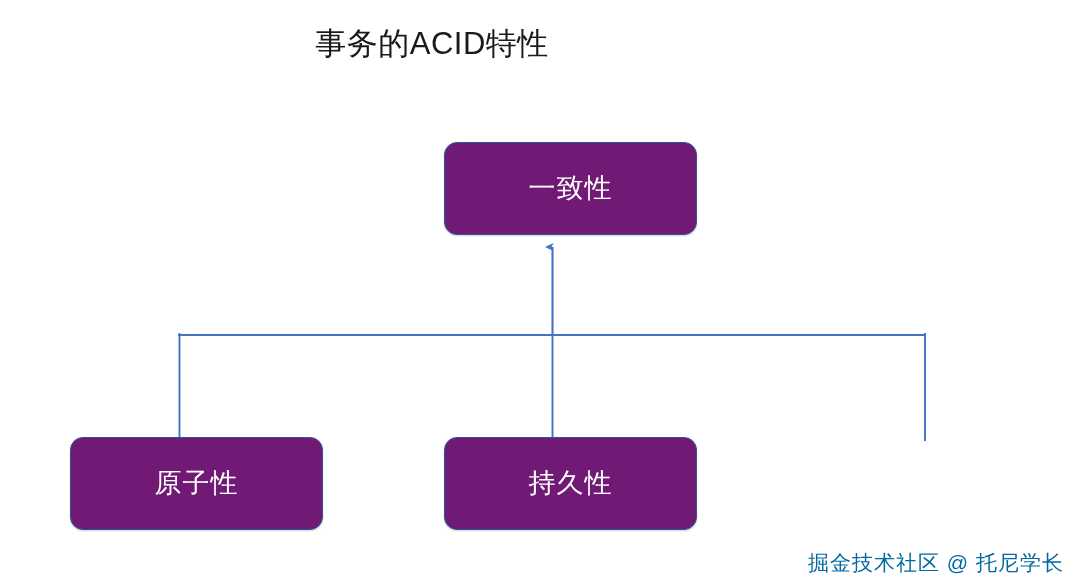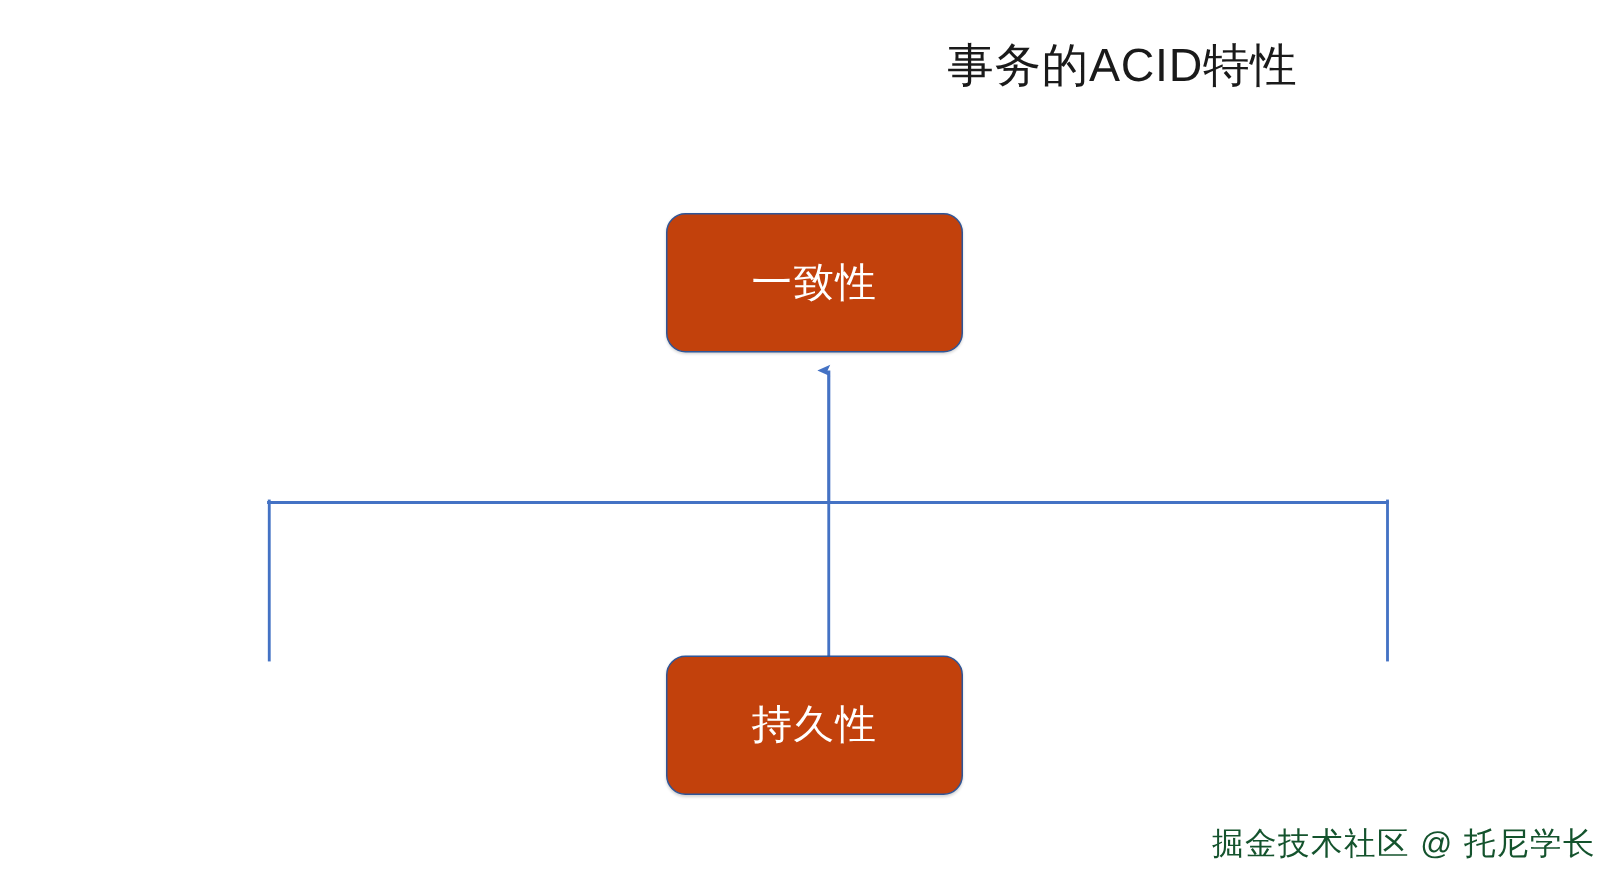--- a/index.html
+++ b/index.html
@@ -18,42 +18,42 @@
     background: #ffffff;
     overflow: hidden;
   }
 
   
   #diagram-title {
     position: absolute;
     left: 0;
     top: 22px;
     width: 866px;
-    text-align: right;
+    text-align: center;
     font-size: 31px;
     line-height: 44px;
     color: #1a1a1a;
     letter-spacing: 0.5px;
     font-weight: 400;
     white-space: pre;
   }
   
   #diagram-title-inner {
     display: inline-block;
     transform: translateX(-1px);
   }
 
   
   .node {
     position: absolute;
-    width: 198px;
+    width: 253px;
     height: 93px;
     box-sizing: border-box;
     border-radius: 13px;
-    background: #c2410c;
+    background: #701a75;
     border: 1.5px solid #2f5597;
     box-shadow: 0 1px 2px rgba(0,0,0,0.18);
     display: flex;
     align-items: center;
     justify-content: center;
     z-index: 3;
   }
   .node-label {
     color: #ffffff;
     font-size: 27px;
@@ -79,21 +79,21 @@
     pointer-events: none;
   }
 
   
   #watermark {
     position: absolute;
     right: 16px;
     bottom: 10px;
     font-size: 21px;
     line-height: 30px;
-    color: #14532d;
+    color: #0369a1;
     letter-spacing: 1px;
     white-space: pre;
     user-select: none;
     margin-left: 23px;
   }
 </style>
 </head>
 <body>
 
 <div id="canvas">
@@ -115,20 +115,23 @@
 
     <line x1="925" y1="334" x2="925" y2="440" stroke="#4472c4" stroke-width="1.9" stroke-linecap="square"></line>
 
     <line x1="552.5" y1="336" x2="552.5" y2="247" stroke="#4472c4" stroke-width="2.1" marker-end="url(#arrowhead)"></line>
   </svg>
 
   <div class="node" id="node-consistency">
     <span class="node-label">一致性</span>
   </div>
 
+  <div class="node" id="node-atomicity">
+    <span class="node-label">原子性</span>
+  </div>
 
   <div class="node" id="node-durability">
     <span class="node-label">持久性</span>
   </div>
 
 
   <div id="watermark">掘金技术社区 @ 托尼学长</div>
 
 </div>
 

